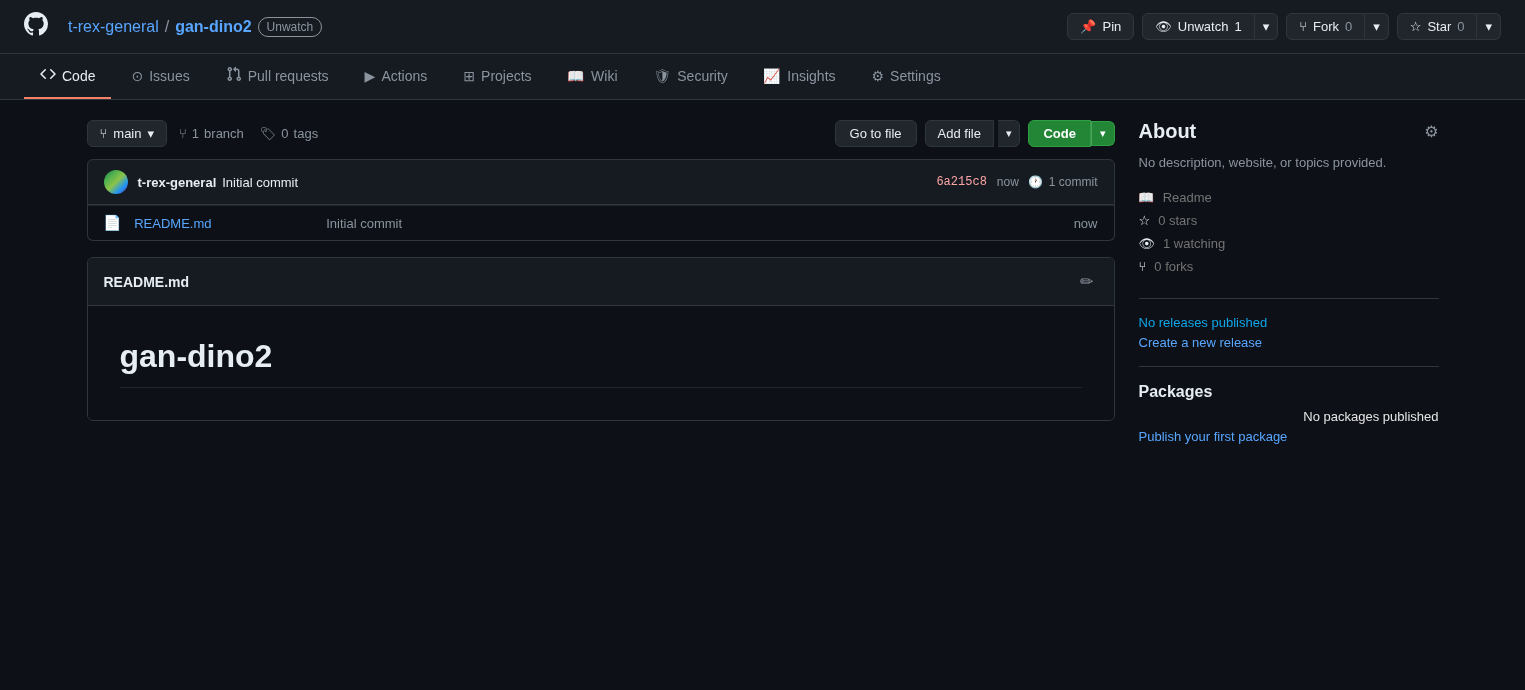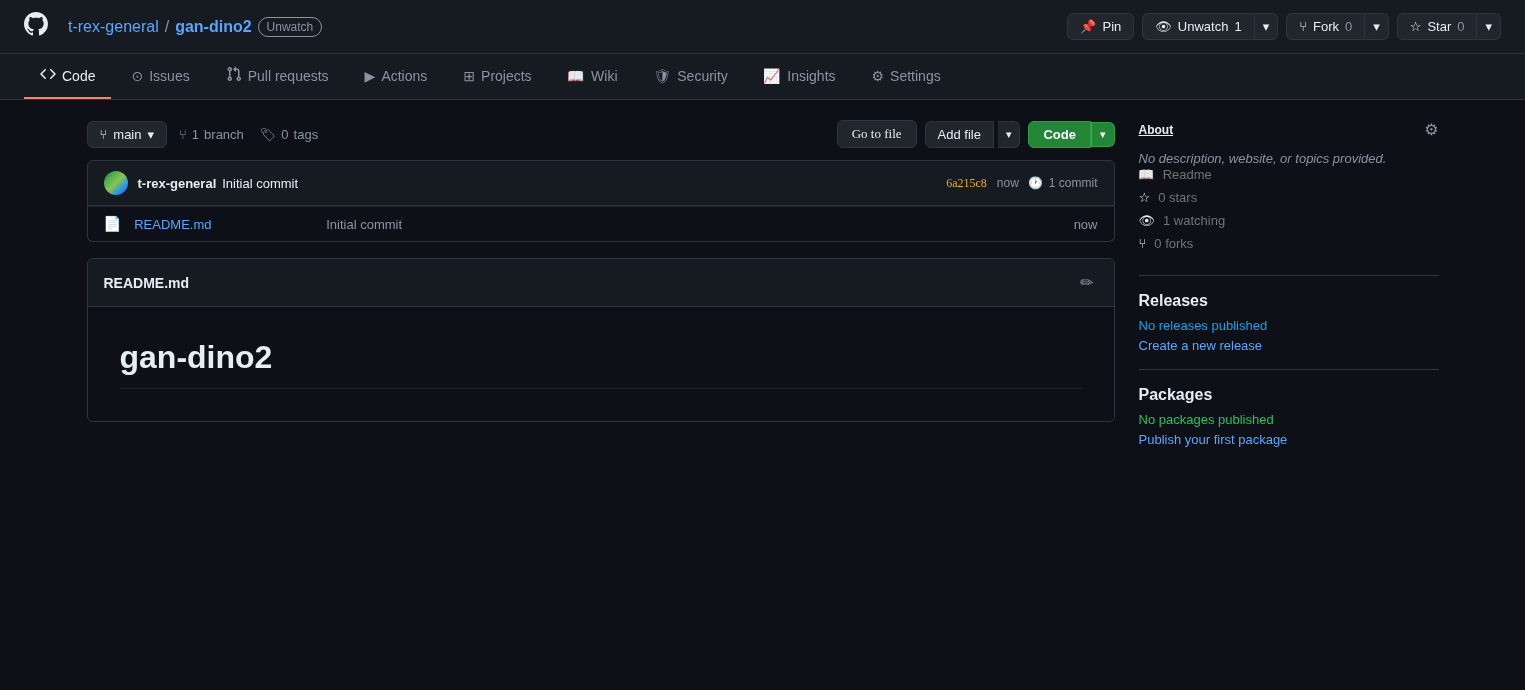--- a/index.html
+++ b/index.html
@@ -153,21 +153,20 @@
       gap: 8px;
     }
     .go-file-btn {
       padding: 5px 14px;
       background: #21262d;
       border: 1px solid #30363d;
       border-radius: 6px;
       color: #e6edf3;
       font-size: 13px;
       cursor: pointer;
-      font-family: Liberation Serif, serif;
     }
     .add-file-btn {
       display: flex;
       gap: 4px;
     }
     .add-file-main {
       padding: 5px 12px;
       background: #21262d;
       border: 1px solid #30363d;
       border-radius: 6px 0 0 6px;
@@ -236,21 +235,21 @@
     .commit-author { color: #e6edf3; font-weight: 600; font-size: 13px; }
     .commit-msg { color: #e6edf3; font-size: 13px; }
     .commit-meta {
       margin-left: auto;
       display: flex;
       align-items: center;
       gap: 10px;
       color: #8b949e;
       font-size: 12px;
     }
-    .commit-hash { color: #eab308; font-family: Liberation Serif, serif; }
+    .commit-hash { color: #fca5a5; font-family: Liberation Mono, monospace; }
     .commit-time { color: #8b949e; }
     .commit-count-btn {
       display: flex;
       align-items: center;
       gap: 5px;
       color: #8b949e;
       font-size: 12px;
       cursor: pointer;
     }
 
@@ -313,37 +312,35 @@
     .about-section {
       margin-bottom: 24px;
     }
     .about-header {
       display: flex;
       align-items: center;
       justify-content: space-between;
       margin-bottom: 12px;
     }
     .about-title {
-      font-size: 12px;
+      font-size: 20px;
       font-weight: 600;
       color: #e6edf3;
-      text-decoration: underline;
     }
     .gear-btn {
       color: #8b949e;
       cursor: pointer;
       font-size: 16px;
       background: none;
       border: none;
     }
     .about-desc {
       color: #8b949e;
       font-size: 13px;
-      margin-bottom: 1px;
-      font-style: italic;
+      margin-bottom: 20px;
     }
     .sidebar-meta-item {
       display: flex;
       align-items: center;
       gap: 8px;
       color: #8b949e;
       font-size: 13px;
       margin-bottom: 8px;
     }
     .sidebar-meta-item span { color: #e6edf3; }
@@ -367,23 +364,24 @@
       color: #58a6ff;
       font-size: 13px;
     }
     .packages-title {
       font-size: 16px;
       font-weight: 600;
       color: #e6edf3;
       margin-bottom: 8px;
     }
     .packages-none {
-      color: #22c55e;
+      color: #e5e5e5;
       font-size: 13px;
       margin-bottom: 4px;
+      text-align: right;
     }
     .packages-link {
       color: #58a6ff;
       font-size: 13px;
     }
   </style>
 </head>
 <body>
 
 <div class="topbar">
@@ -572,21 +570,20 @@
       </div>
       <div class="sidebar-meta-item">
         <span>⑂</span>
         <a>0 forks</a>
       </div>
     </div>
 
     <hr class="sidebar-divider">
 
     <div class="releases-section">
-      <div class="releases-title">Releases</div>
       <p class="releases-none">No releases published</p>
       <a class="releases-link">Create a new release</a>
     </div>
 
     <hr class="sidebar-divider">
 
     <div class="packages-section">
       <div class="packages-title">Packages</div>
       <p class="packages-none">No packages published</p>
       <a class="packages-link">Publish your first package</a>

